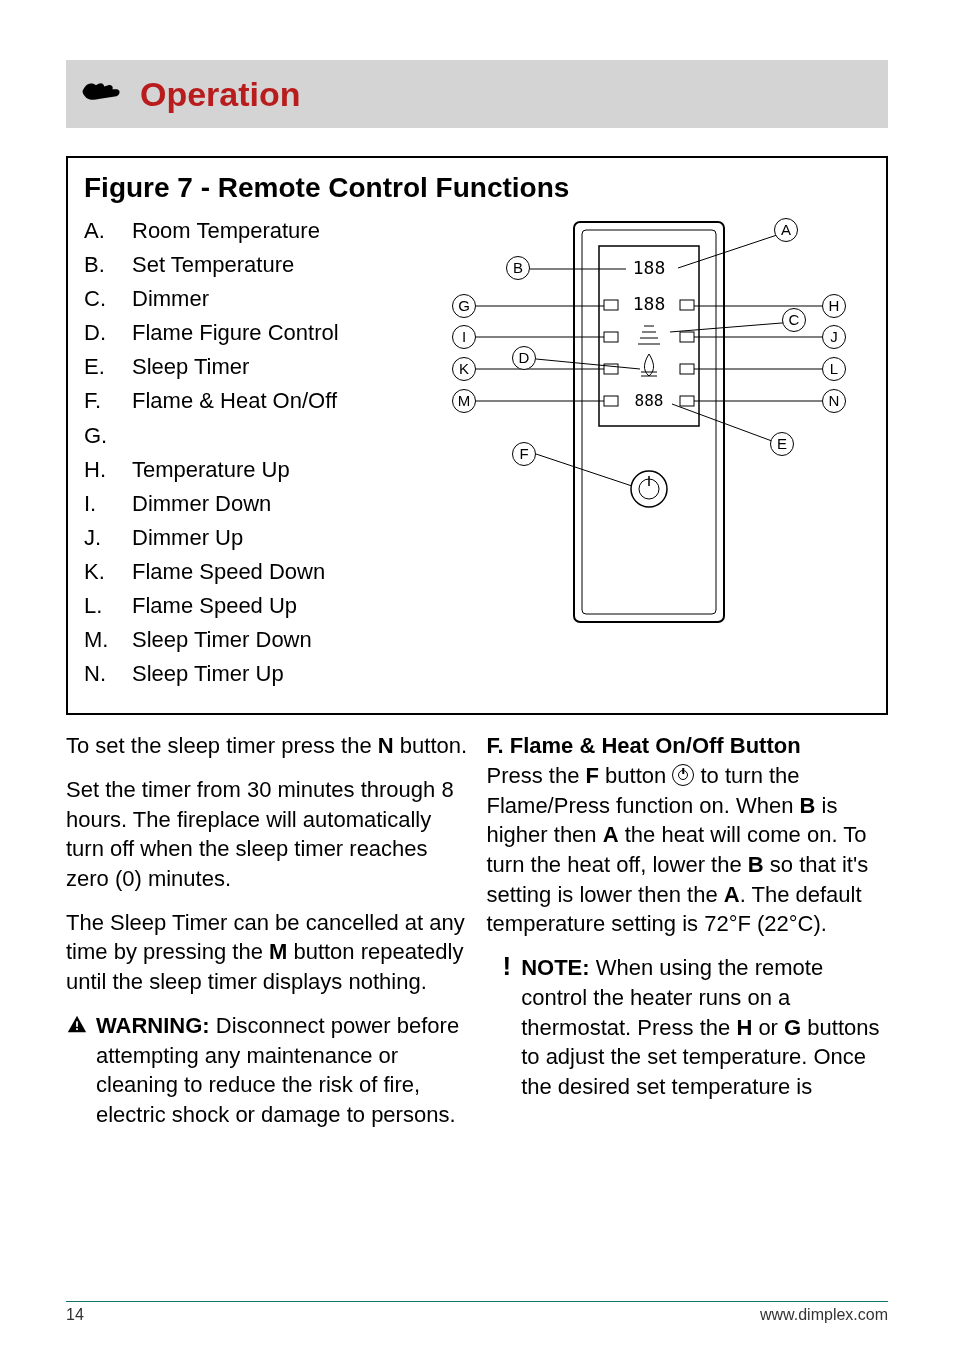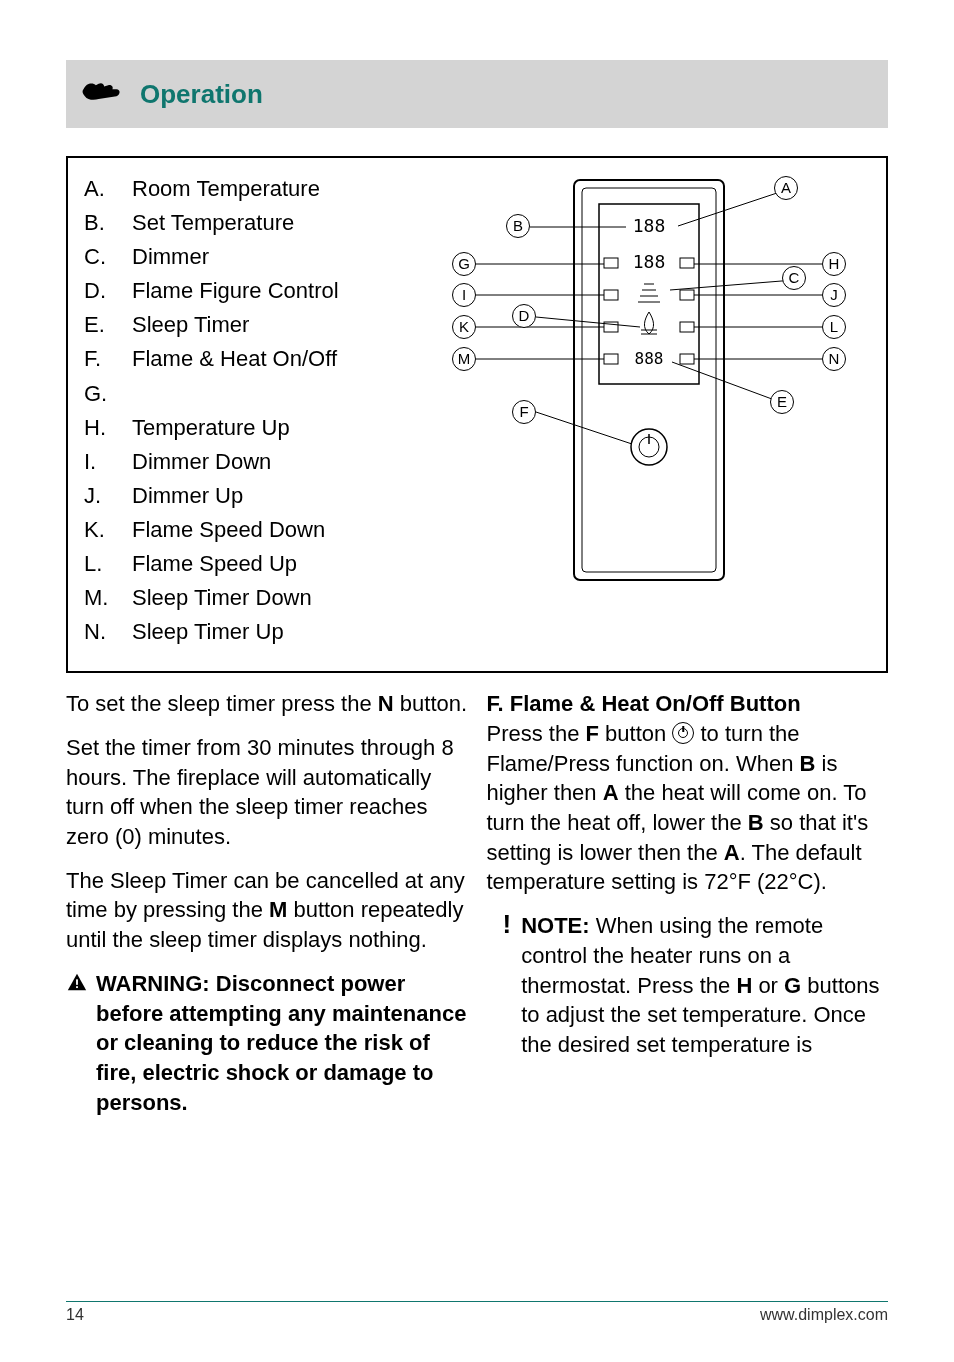--- a/index.html
+++ b/index.html
@@ -20,23 +20,23 @@
     display: flex;
     align-items: center;
     gap: 18px;
     margin-bottom: 28px;
   }
   .hand-icon {
     width: 44px;
     height: 36px;
   }
   .header-title {
-    font-size: 26px;
+    font-size: 34px;
     font-weight: bold;
-    color: #0f766e;
+    color: #b91c1c;
   }
   .figure-box {
     border: 2px solid #000;
     padding: 14px 16px 22px 16px;
     margin-bottom: 16px;
   }
   .figure-title {
     font-size: 28px;
     font-weight: bold;
     margin-bottom: 10px;
@@ -146,20 +146,21 @@
   <div class="header-bar">
     <span>
       <svg class="hand-icon" viewBox="0 0 64 48">
         <path d="M8 20 C12 10 22 10 26 14 L30 12 C34 10 38 12 38 16 L44 14 C48 13 52 16 50 20 L56 20 C62 20 62 28 56 30 L30 34 C24 36 14 36 10 30 C6 26 6 22 8 20 Z" fill="#000"></path>
       </svg>
     </span>
     <span class="header-title">Operation</span>
   </div>
 
   <div class="figure-box">
+    <div class="figure-title">Figure 7 - Remote Control Functions</div>
     <div class="figure-body">
       <div class="legend-col">
         <ul class="legend-list" id="legend-list">
             <li>
               <span class="legend-letter">A.</span>
               <span>Room Temperature</span>
             </li>
             <li>
               <span class="legend-letter">B.</span>
               <span>Set Temperature</span>
@@ -387,21 +388,20 @@
 .warn-row .warn-block p { }
 .warn-row .warn-block p {
   margin-left: 0;
 }
 .warn-row .warn-block p {
   padding-left: 0;
 }
 
 .warn-row .warn-block p {
   padding-left: 0;
-  font-weight: bold;
 }
 .warn-row .warn-block {
   padding-left: 0;
 }
 .warn-row { }
 .warn-row .warn-block p {
   
 }
 </style>
 

